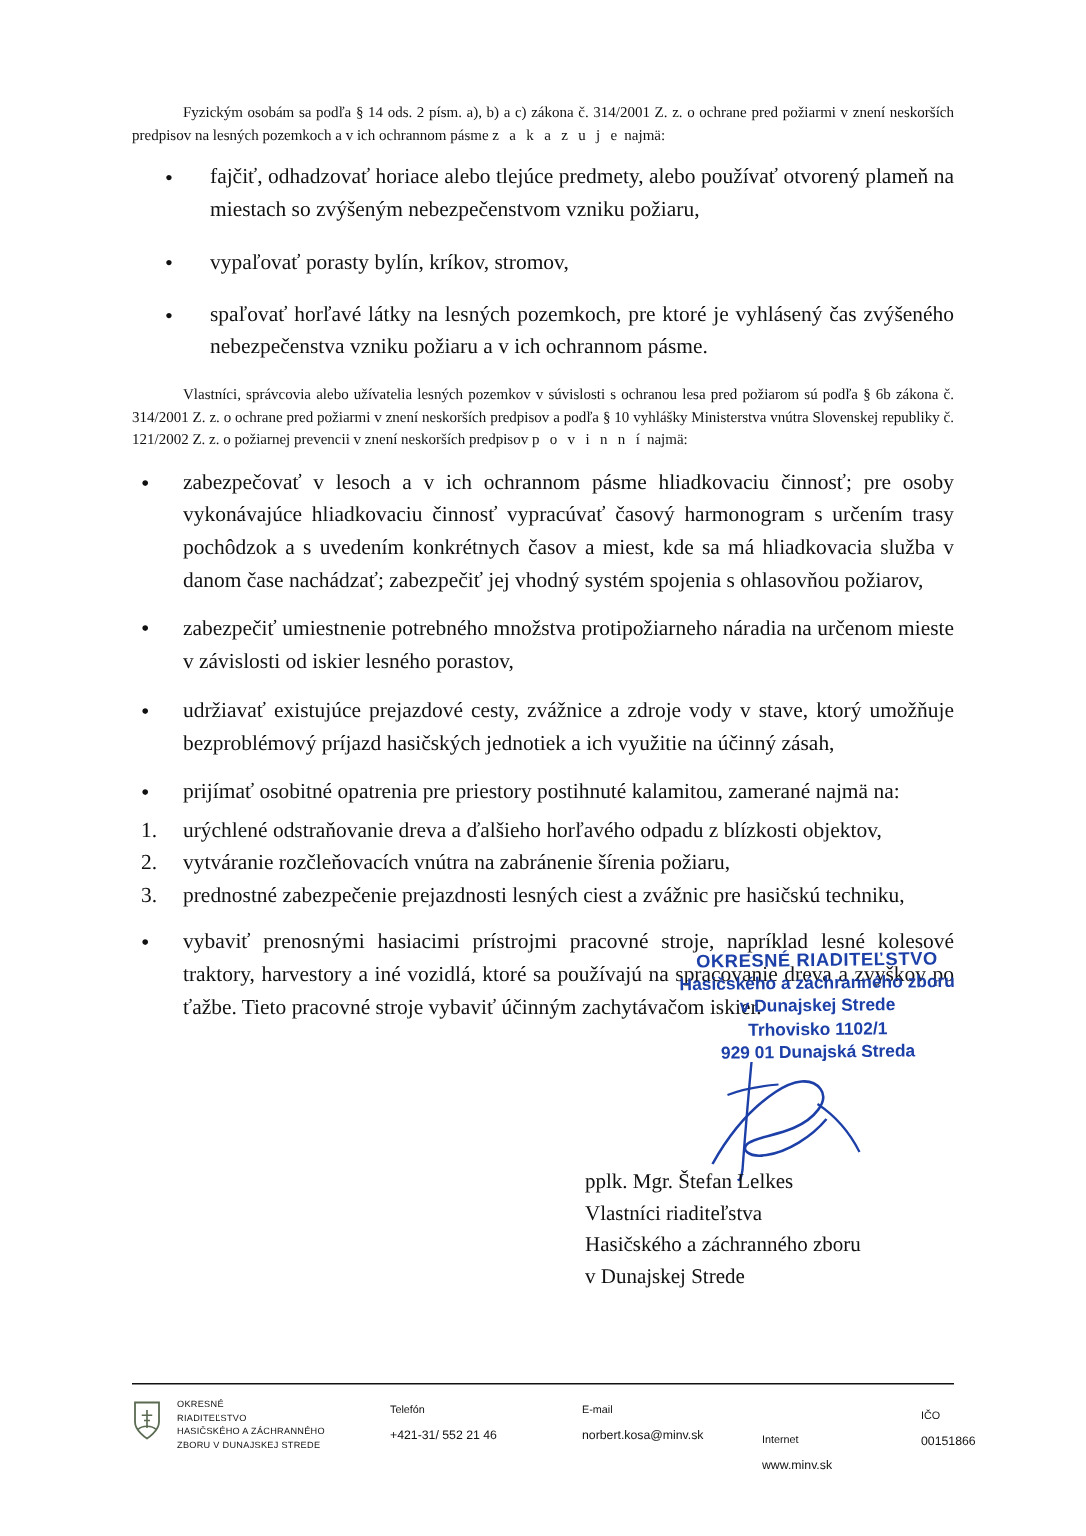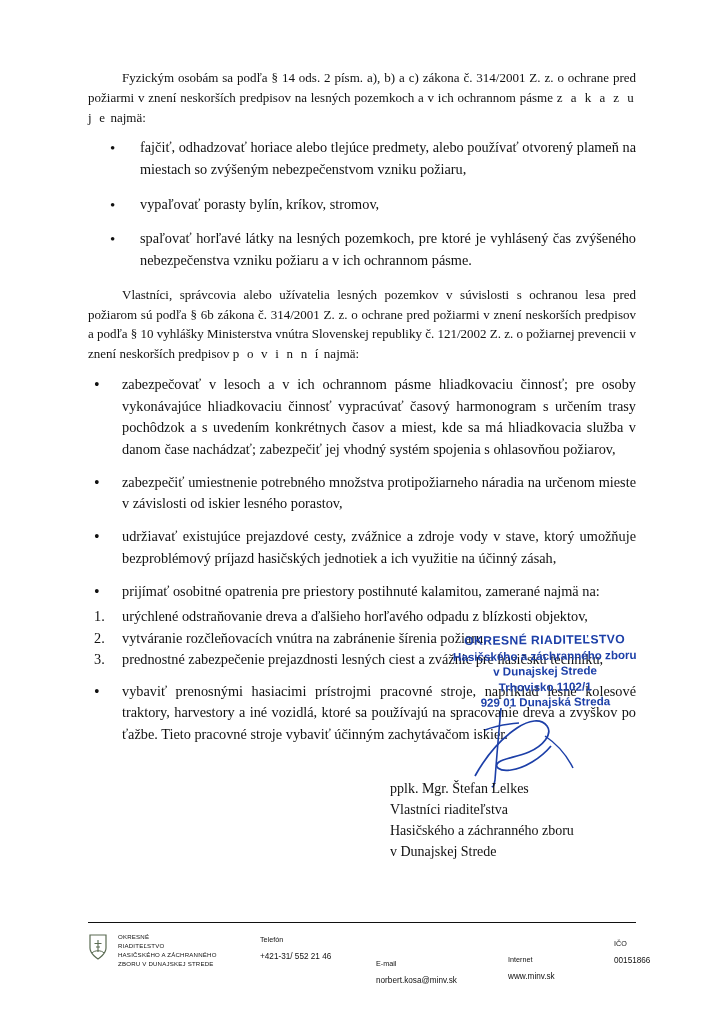--- a/index.html
+++ b/index.html
@@ -19,21 +19,21 @@
     box-sizing: border-box;
   }
   .content {
     position: absolute;
     left: 88px;
     top: 68px;
     width: 548px;
   }
   p {
     margin: 0;
-    font-size: 13px;
+    font-size: 10px;
     line-height: 1.52;
     text-align: justify;
     color: #111;
   }
   .para {
     margin-bottom: 10px;
     text-indent: 0;
   }
   .indent {
     text-indent: 34px;
@@ -163,21 +163,21 @@
     text-transform: uppercase;
   }
   .f-col {
     position: absolute;
     font-size: 7.2px;
     line-height: 1.6;
   }
   .f-col .h { display: block; }
   .f-col .v { display: block; font-size: 8.2px; margin-top: 4px; }
   .f-tel { left: 172px; top: 2px; }
-  .f-mail { left: 288px; top: 2px; margin-top: 24px; }
+  .f-mail { left: 300px; top: 2px; }
   .f-net { left: 420px; top: 22px; }
   .f-ico { left: 526px; top: 6px; }
 </style>
 </head>
 <body>
 
 <div class="page">
 
   <div class="content">
 

